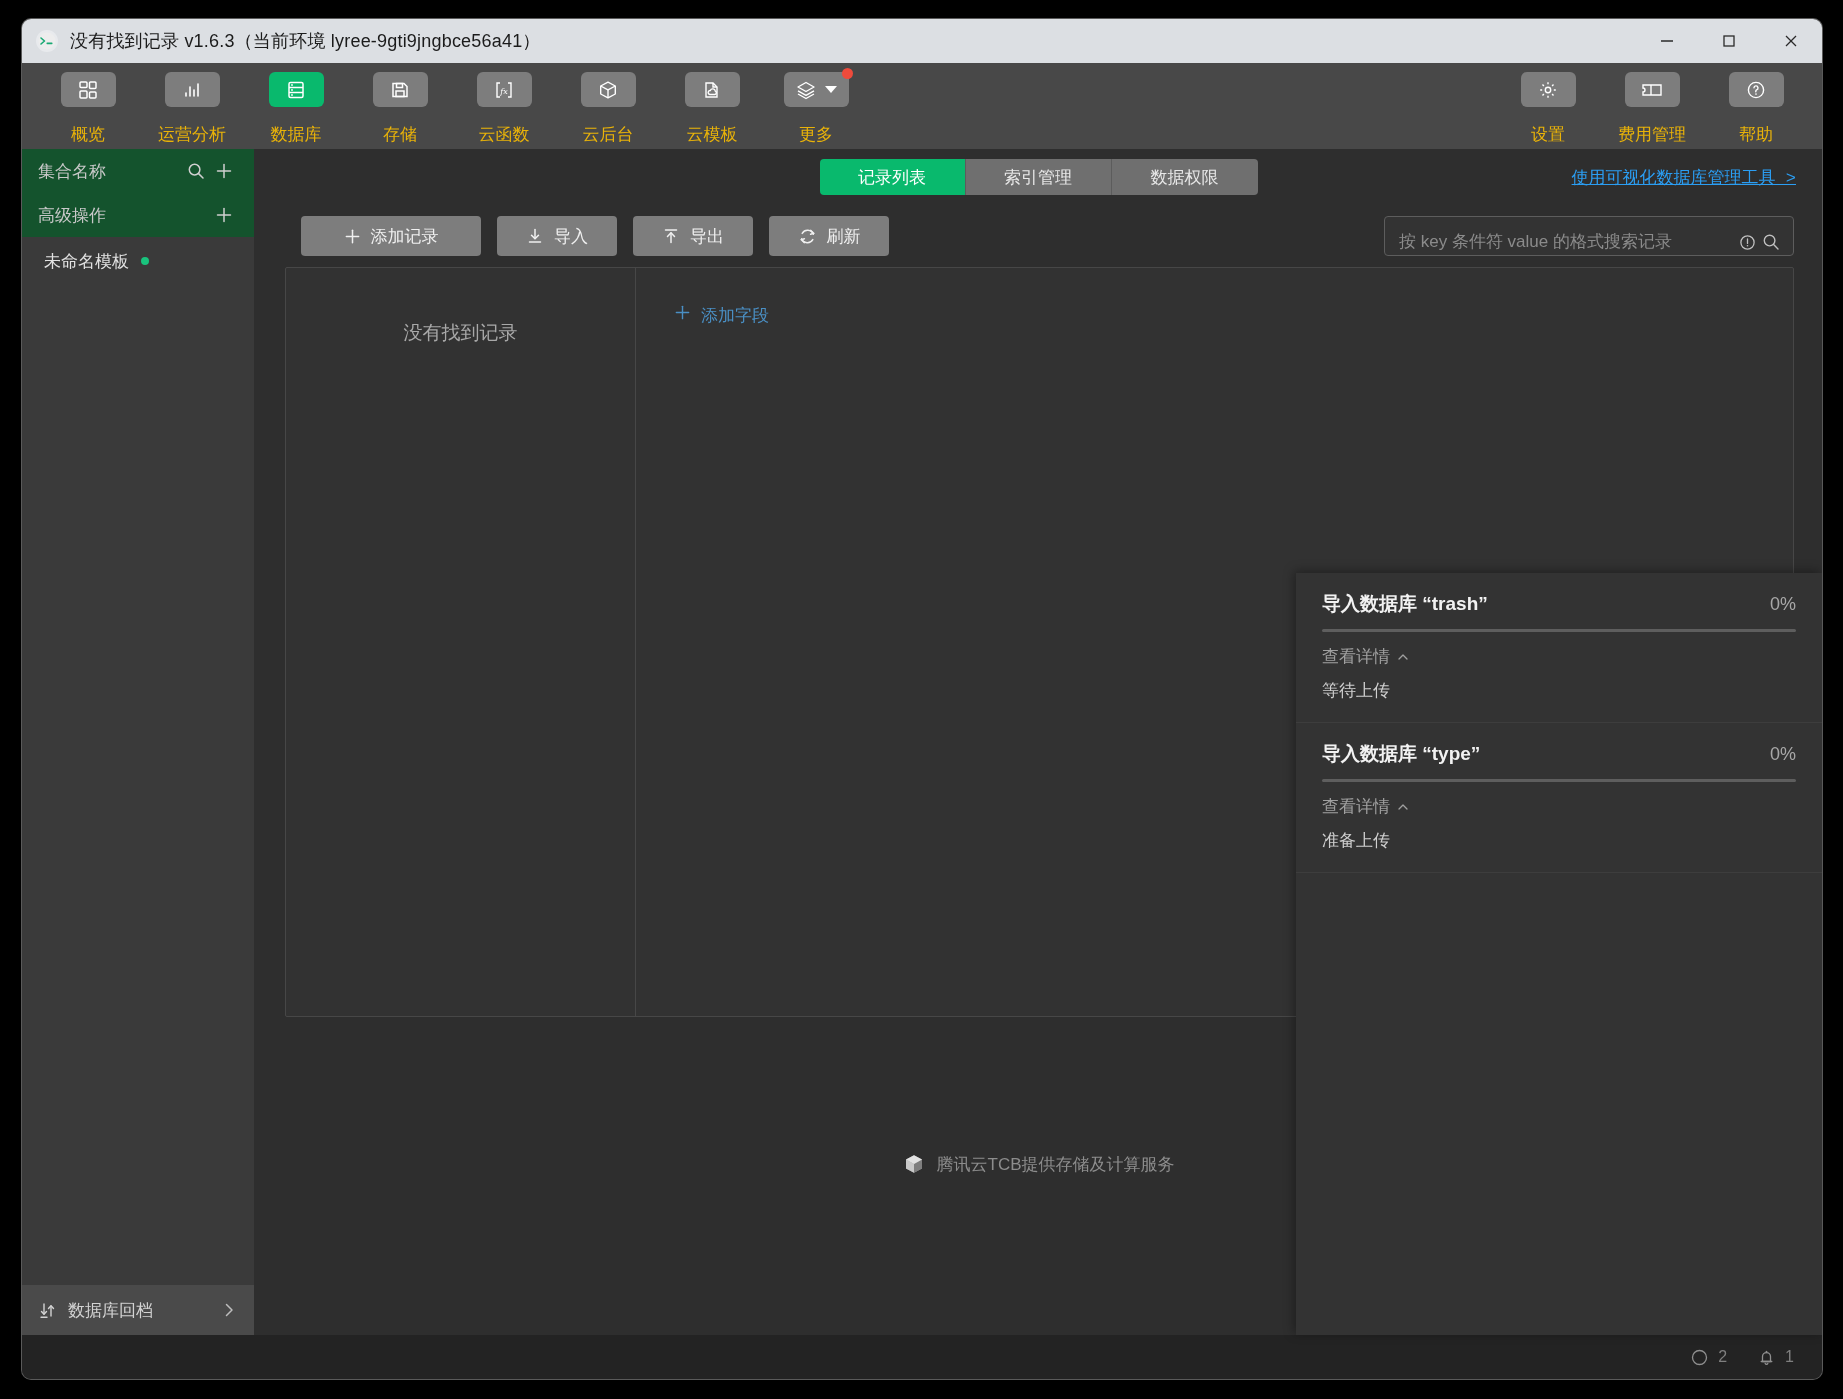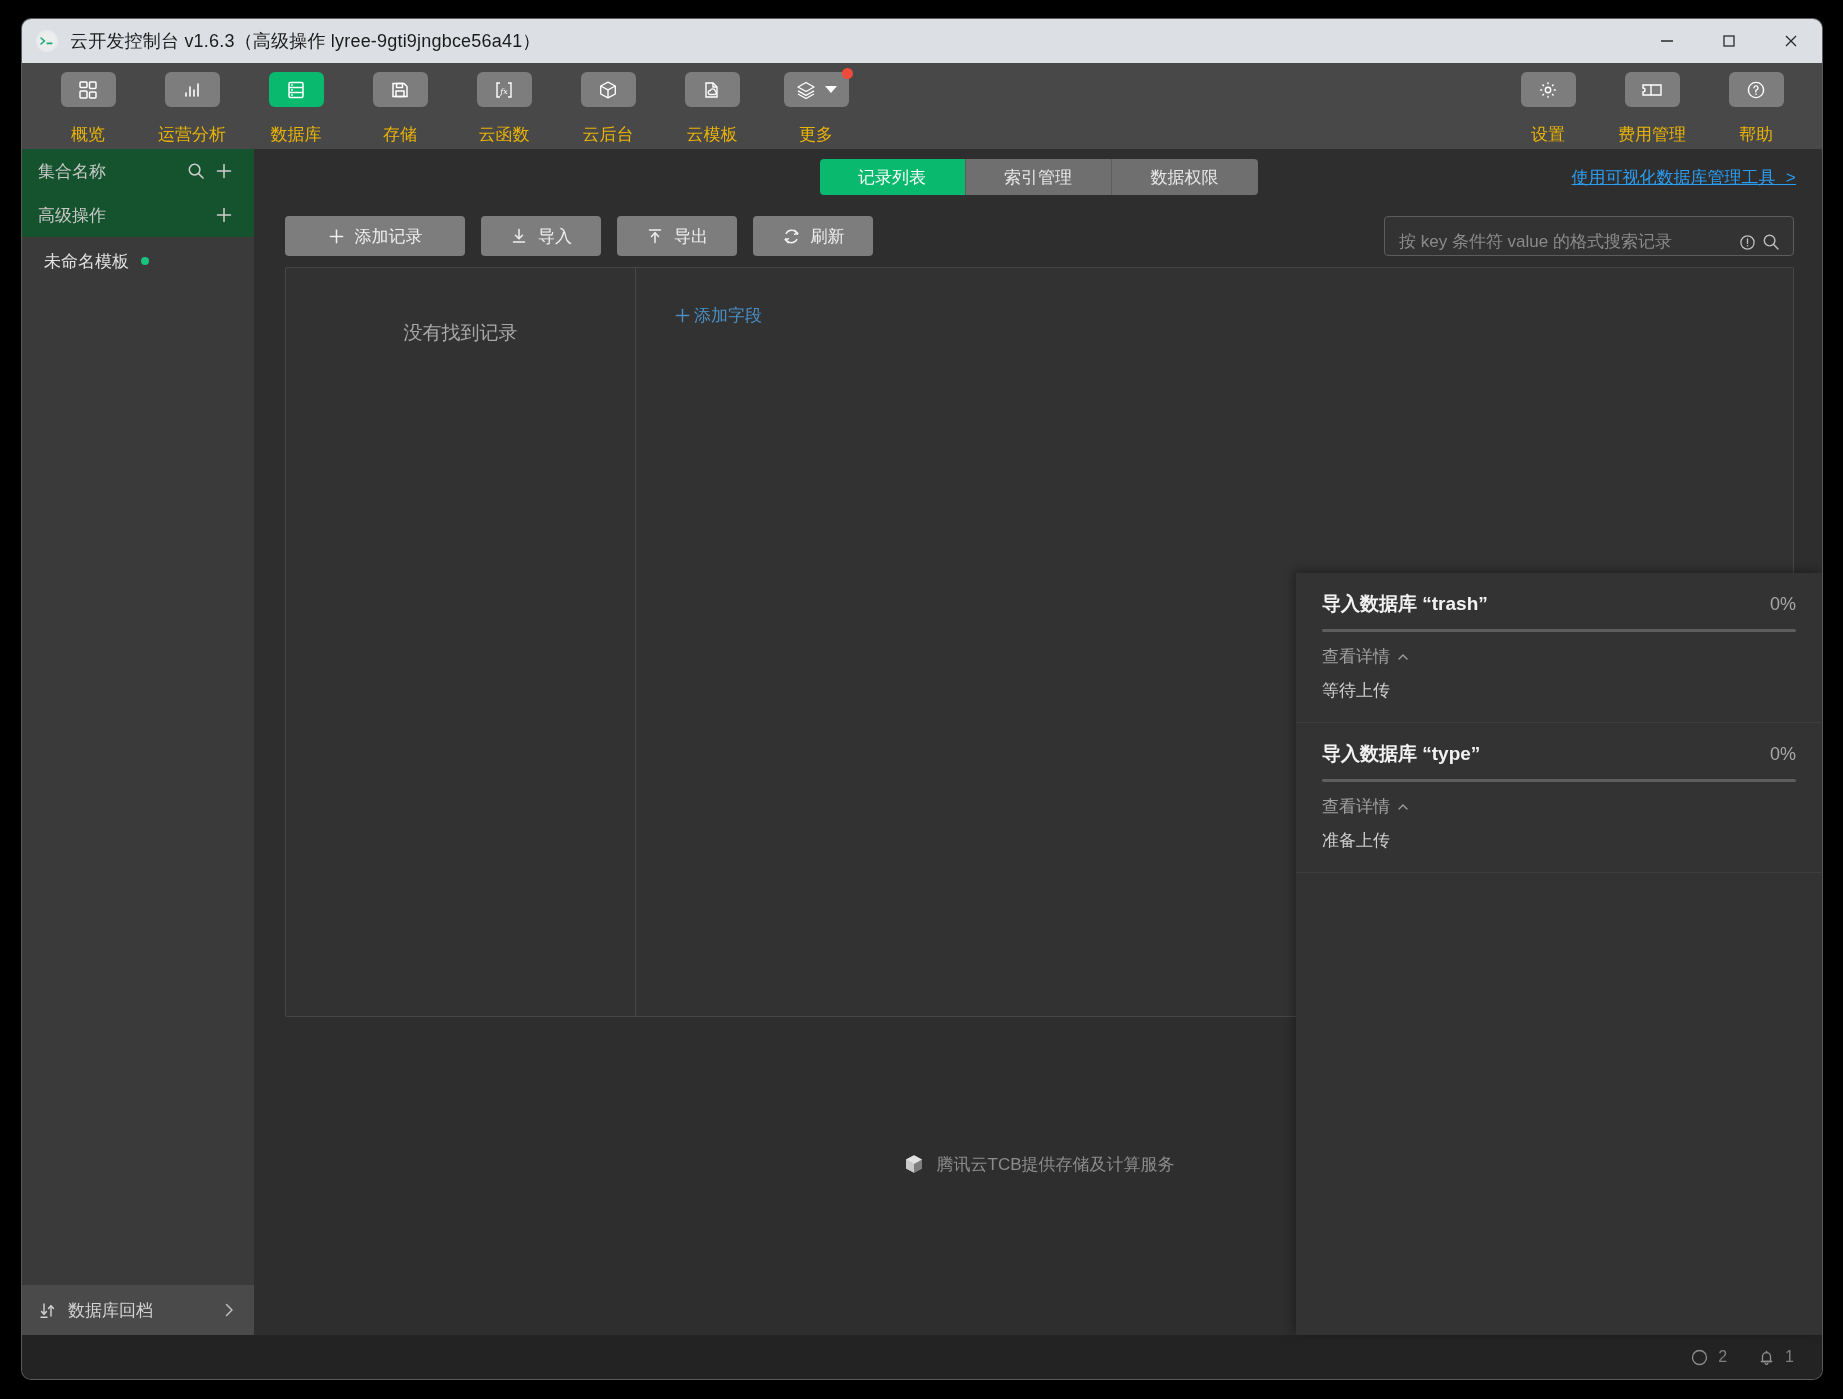--- a/index.html
+++ b/index.html
@@ -243,21 +243,21 @@
     margin-right: 16px;
     border-radius: 4px;
     background: #7d7d7d;
     color: #f0f0f0;
     font-size: 17px;
     display: flex;
     align-items: center;
     justify-content: center;
     gap: 10px;
   }
-  .act-btn.wide { min-width: 180px; }
+  .act-btn.wide { min-width: 180px; margin-left: 16px; }
   .search-box {
     margin-left: auto;
     width: 410px;
     height: 40px;
     border: 1px solid #5d5d5d;
     border-radius: 4px;
     background: #333333;
     display: flex;
     align-items: center;
     padding: 12px 12px 0 14px;
@@ -292,22 +292,22 @@
     justify-content: center;
     padding-top: 52px;
     flex: 0 0 auto;
   }
   .tbl-empty { font-size: 19px; color: #a8a8a8; font-family: Liberation Mono, monospace; }
   .tbl-right { flex: 1 1 auto; padding: 36px 0 0 38px; }
   .add-field {
     font-size: 17px;
     color: #4a8fc4;
     display: inline-flex;
-    align-items: center;
-    gap: 3px;
+    align-items: flex-start;
+    gap: 10px;
   }
 
   
   .main-footer {
     flex: 1 1 auto;
     display: flex;
     align-items: center;
     justify-content: center;
   }
   .footer-brand {
@@ -384,21 +384,21 @@
 <div class="window">
 
   <div class="titlebar">
     <div class="titlebar-logo">
       <svg width="18" height="18" viewBox="0 0 18 18">
         <circle cx="9" cy="9" r="8.5" fill="#ededed"></circle>
         <path d="M3 6 L6.5 9 L3 12" fill="none" stroke="#19a974" stroke-width="1.6" stroke-linecap="round" stroke-linejoin="round"></path>
         <rect x="8.5" y="10.6" width="6" height="1.6" rx="0.6" fill="#19a974"></rect>
       </svg>
     </div>
-    <div class="titlebar-title">云开发控制台 v1.6.3（高级操作 lyree-9gti9jngbce56a41）</div>
+    <div class="titlebar-title">没有找到记录 v1.6.3（当前环境 lyree-9gti9jngbce56a41）</div>
     <div class="win-controls">
       <div class="win-btn">
         <svg width="18" height="18" viewBox="0 0 18 18">
             <line x1="3" y1="9" x2="15" y2="9" stroke="currentColor" stroke-width="1.3"></line>
           </svg>
       </div>
       <div class="win-btn">
         <svg width="18" height="18" viewBox="0 0 18 18">
             <rect x="4" y="4" width="10" height="10" fill="none" stroke="currentColor" stroke-width="1.3"></rect>
           </svg>

